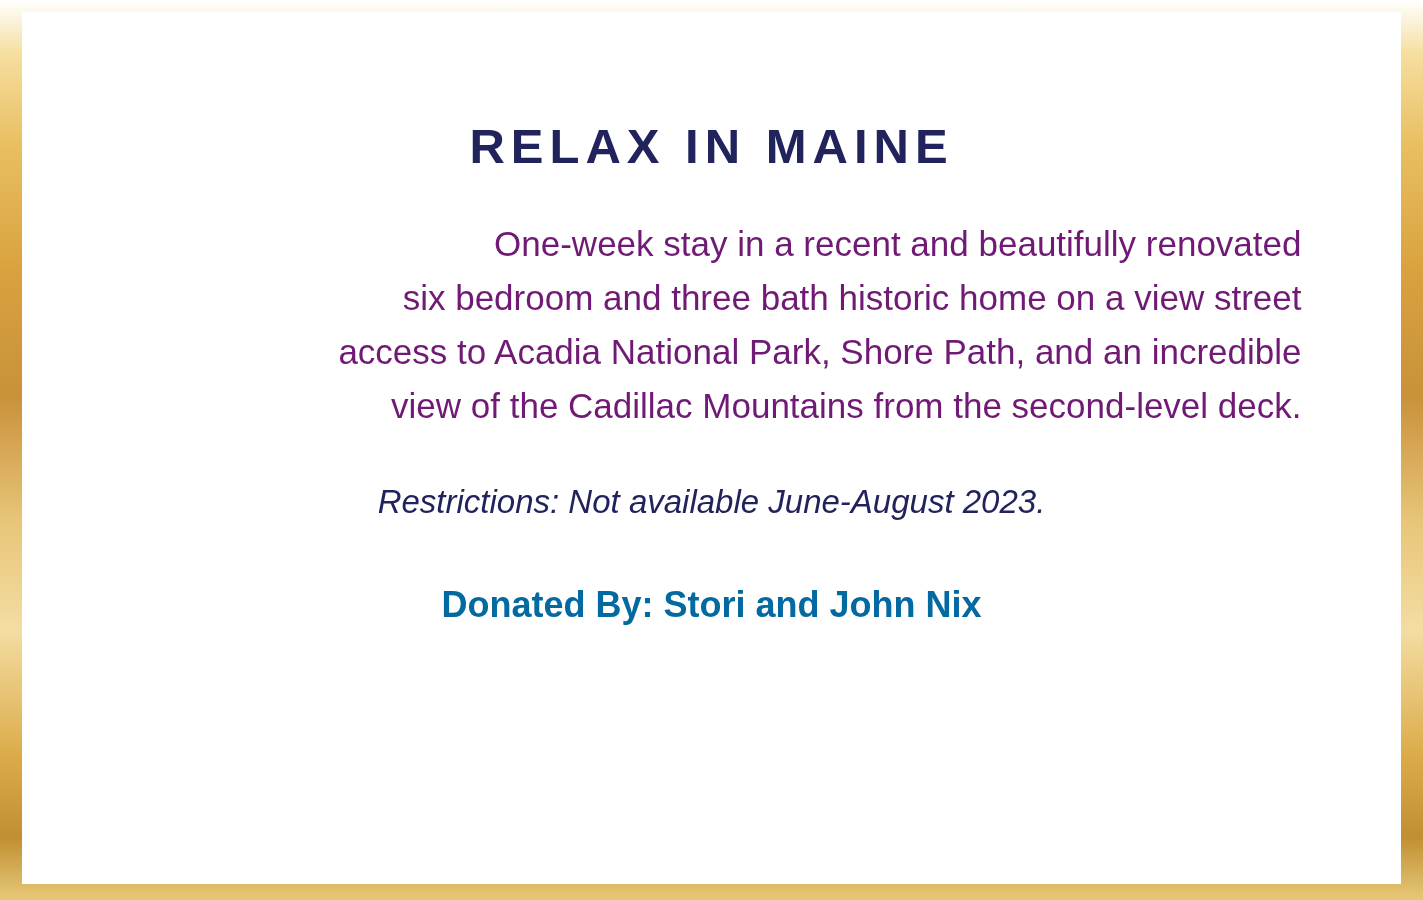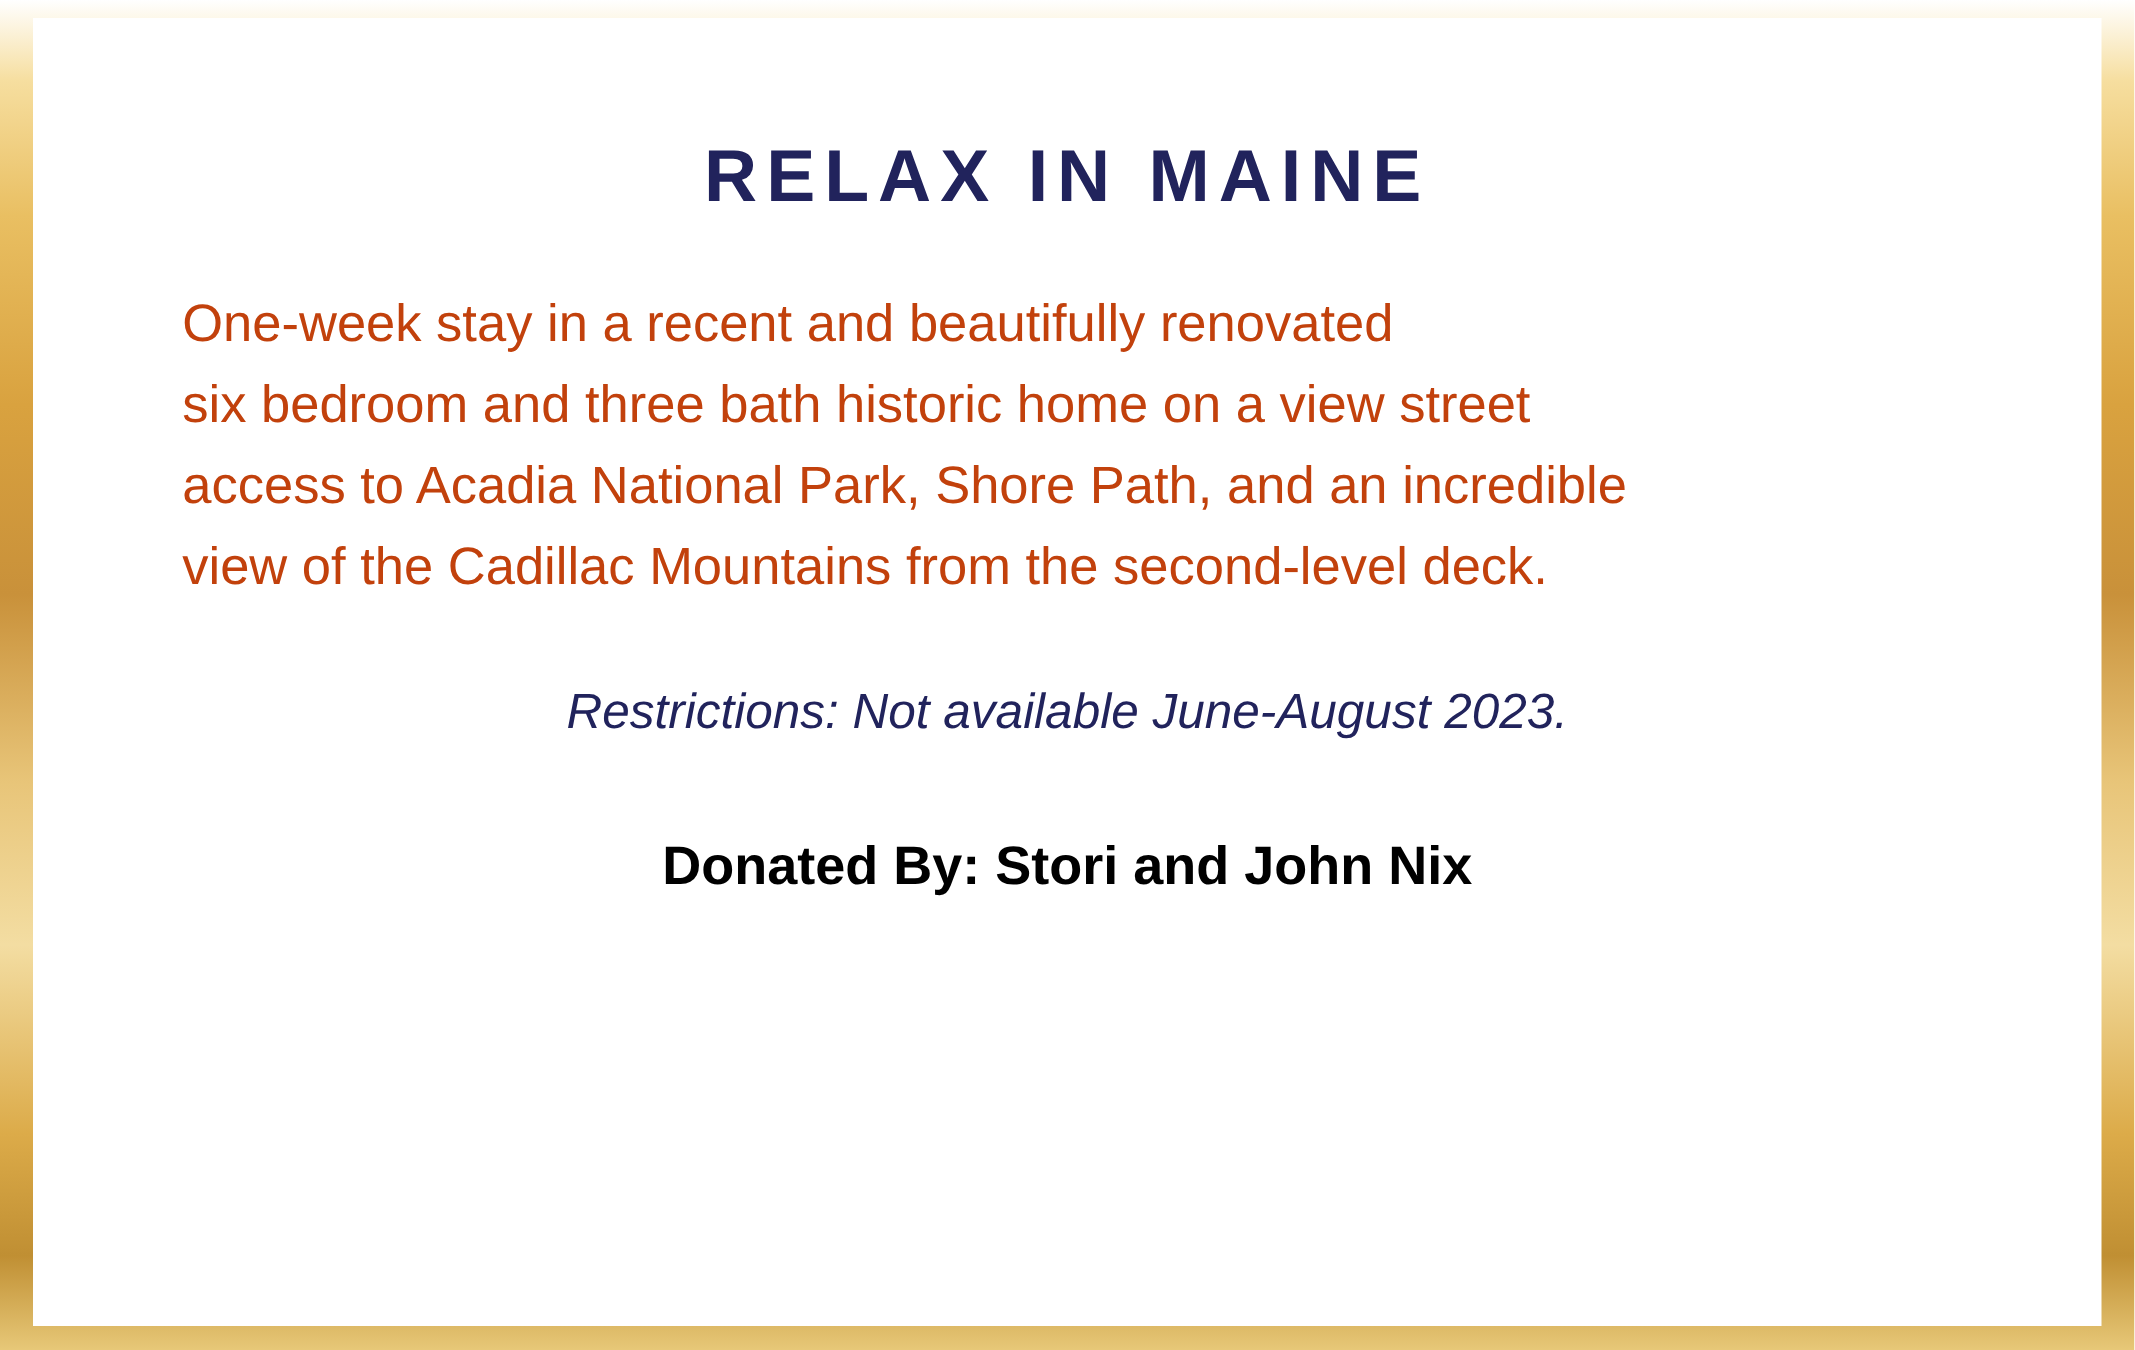--- a/index.html
+++ b/index.html
@@ -45,46 +45,46 @@
     flex-direction: column;
     align-items: center;
   }
 
   .title {
     color: #21235c;
     font-size: 49px;
     font-weight: bold;
     letter-spacing: 6px;
     text-align: right;
-    margin-top: 82px;
+    margin-top: 110px;
     line-height: 1;
     white-space: nowrap;
   }
 
   .description {
-    color: #c2410c;
+    color: #701a75;
     font-size: 35px;
     line-height: 54px;
-    text-align: left;
+    text-align: right;
     margin-top: 46px;
     width: 1180px;
   }
 
   .restrictions {
     color: #21235c;
     font-size: 33px;
     line-height: 53px;
     font-style: italic;
     text-align: center;
     margin-top: 42px;
     width: 1180px;
   }
 
   .donated {
-    color: #000000;
+    color: #0369a1;
     font-size: 36px;
     font-weight: bold;
     text-align: left;
     margin-top: 56px;
   }
 </style>
 </head>
 <body>
 
 <div class="card-frame">

